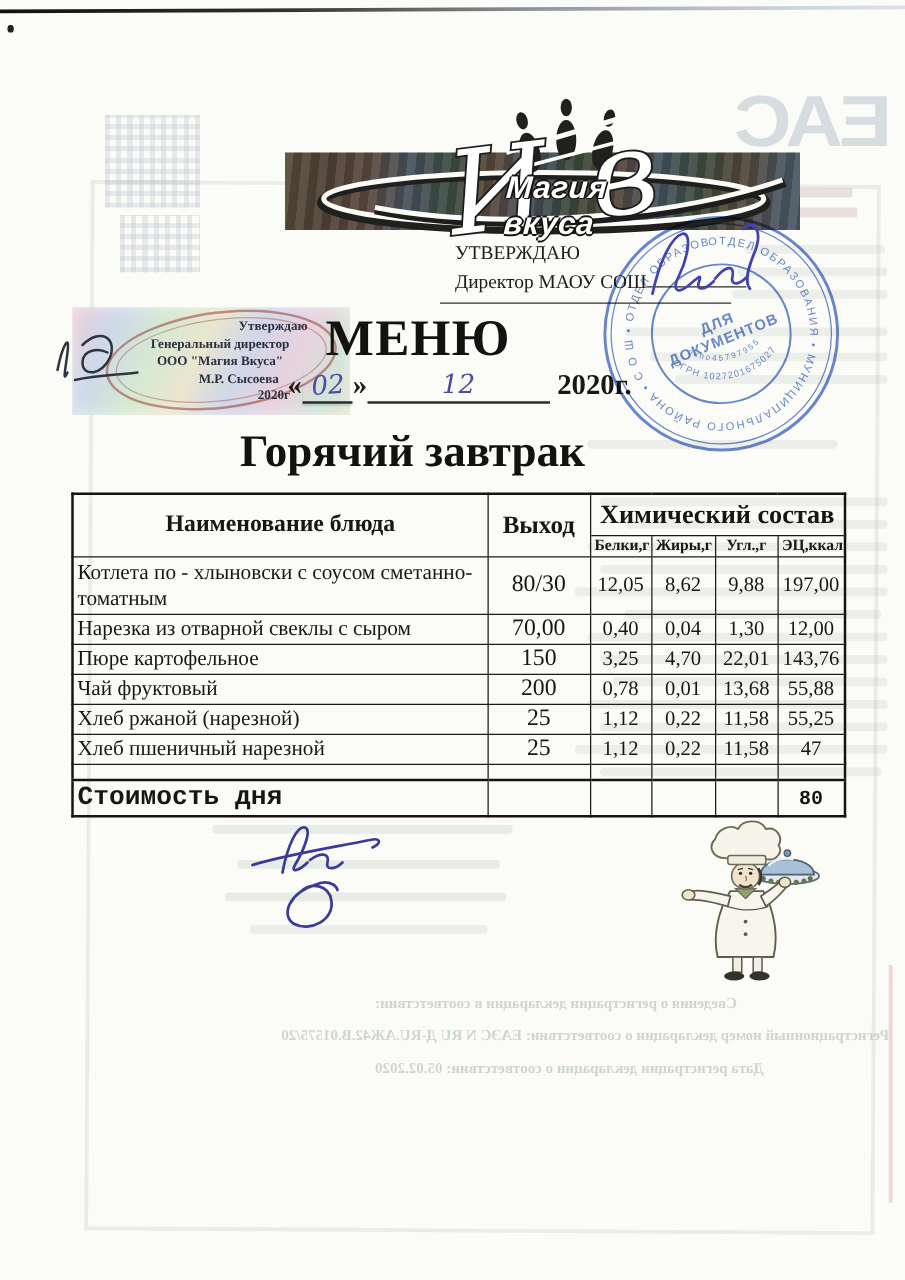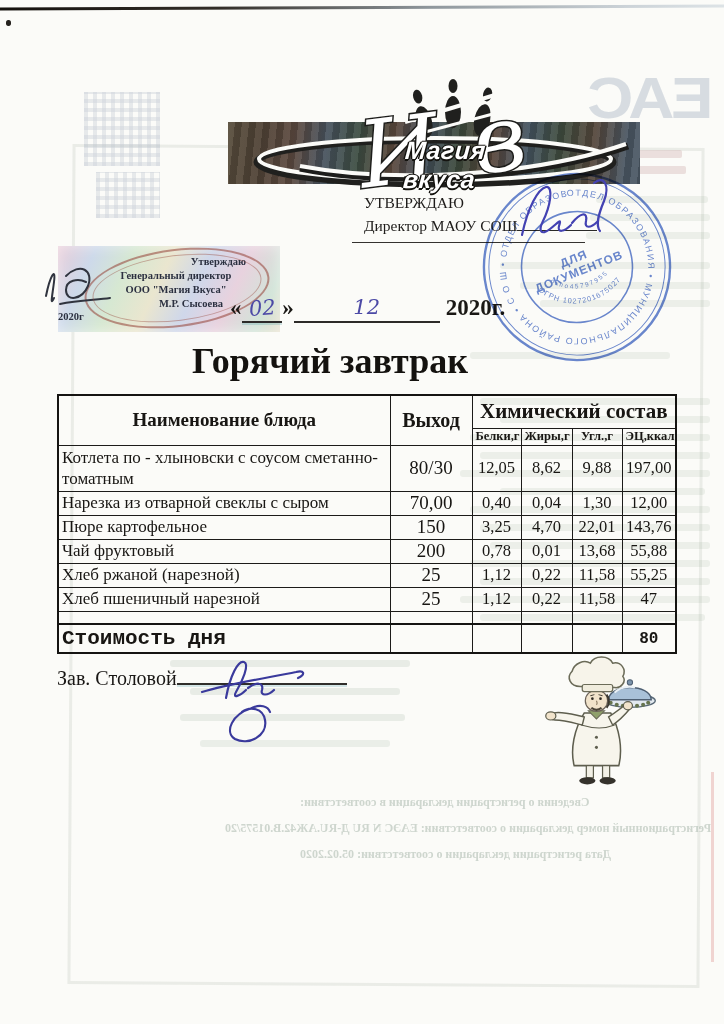--- a/index.html
+++ b/index.html
@@ -56,21 +56,21 @@
     background:linear-gradient(115deg,#e9cdd9 0%,#cdd9ea 15%,#d6e8d2 30%,#eae6cf 45%,#cfd7ea 60%,#e8d2de 75%,#d2e4d8 90%,#e6e0cc 100%);
     box-shadow:inset 0 0 14px rgba(255,255,255,.5);}
   .company-stamp::before{content:"";position:absolute;left:26px;top:3px;right:10px;bottom:5px;
     border:2px solid rgba(148,64,52,.55);border-radius:50%;transform:rotate(-7deg);}
   .company-stamp::after{content:"";position:absolute;left:34px;top:9px;right:18px;bottom:11px;
     border:1px solid rgba(148,64,52,.4);border-radius:50%;transform:rotate(-7deg);}
   .cs-text{position:relative;padding-top:9px;font-size:10.5px;font-weight:bold;line-height:1.32;color:#2b3040;}
   .cs-l1{text-align:right;padding-right:34px;}
   .cs-l2,.cs-l3{text-align:center;padding-left:14px;}
   .cs-l4{text-align:center;padding-left:44px;}
-  .cs-l5{padding-right:22px;}
+  .cs-l5{text-align:right;padding-right:48px;}
   .company-sig{position:absolute;left:-22px;top:4px;width:86px;height:66px;}
 
   
   .menu-title{position:absolute;left:222px;top:246px;width:225px;z-index:2;text-align:center;
     font-size:41px;font-weight:bold;letter-spacing:1px;color:#14120f;}
   .date-line{position:absolute;left:230px;top:294px;z-index:2;font-size:23px;font-weight:bold;color:#1a1815;}
   .hw{font-family:"DejaVu Serif",serif;font-style:italic;font-weight:normal;color:#4c4aa6;font-size:21px;}
   .d-day{display:inline-block;border-bottom:2px solid #2d2b29;box-shadow:0 2px 0 rgba(40,140,150,.2);padding:0 7px;}
   .d-day .hw{display:inline-block;transform:rotate(-4deg);}
   .d-blank{display:inline-block;width:146px;text-align:center;border-bottom:2px solid #2d2b29;height:27px;vertical-align:bottom;}
@@ -224,20 +224,21 @@
     </svg>
     <div class="cs-text">
       <div class="cs-l1">Утверждаю</div>
       <div class="cs-l2">Генеральный директор</div>
       <div class="cs-l3">ООО "Магия Вкуса"</div>
       <div class="cs-l4">М.Р. Сысоева</div>
       <div class="cs-l5">2020г</div>
     </div>
   </div>
 
+  <div class="menu-title">МЕНЮ</div>
   <div class="date-line">
     <span>«</span><span class="d-day"><span class="hw">02</span></span><span>»</span><span class="d-blank"><span class="hw">12</span></span><span class="d-year">2020г.</span>
   </div>
 
   <div class="section-title">Горячий завтрак</div>
 
   <table class="menu-table">
     <colgroup>
         <col style="width:332px">
         <col style="width:82px">
@@ -318,23 +319,20 @@
       <td class="total-label">Стоимость дня</td>
       <td></td>
           <td></td>
           <td></td>
           <td></td>
       <td class="total-val">80</td>
     </tr>
   </tbody>
     </table>
 
-  <div class="sig-row sig-row1">
-    <span>Зав. Столовой</span><span class="sig-line sig-line1"></span>
-  </div>
   <svg class="canteen-sig" viewBox="0 0 122 56">
     <g fill="none" stroke="#3a3a9c" stroke-width="2.2" stroke-linecap="round">
       <path d="M34 46 C38 24 46 8 52 10 C58 12 50 30 44 40 C40 47 48 44 54 38"></path>
       <path d="M10 40 C36 32 74 26 104 20 C112 18 114 22 106 26"></path>
       <path d="M56 36 C64 30 72 30 70 38 C68 44 76 44 82 38"></path>
     </g>
   </svg>
 
   <svg class="medic-sig" viewBox="0 0 92 52">
     <g fill="none" stroke="#3a3a9c" stroke-width="2.2" stroke-linecap="round">

